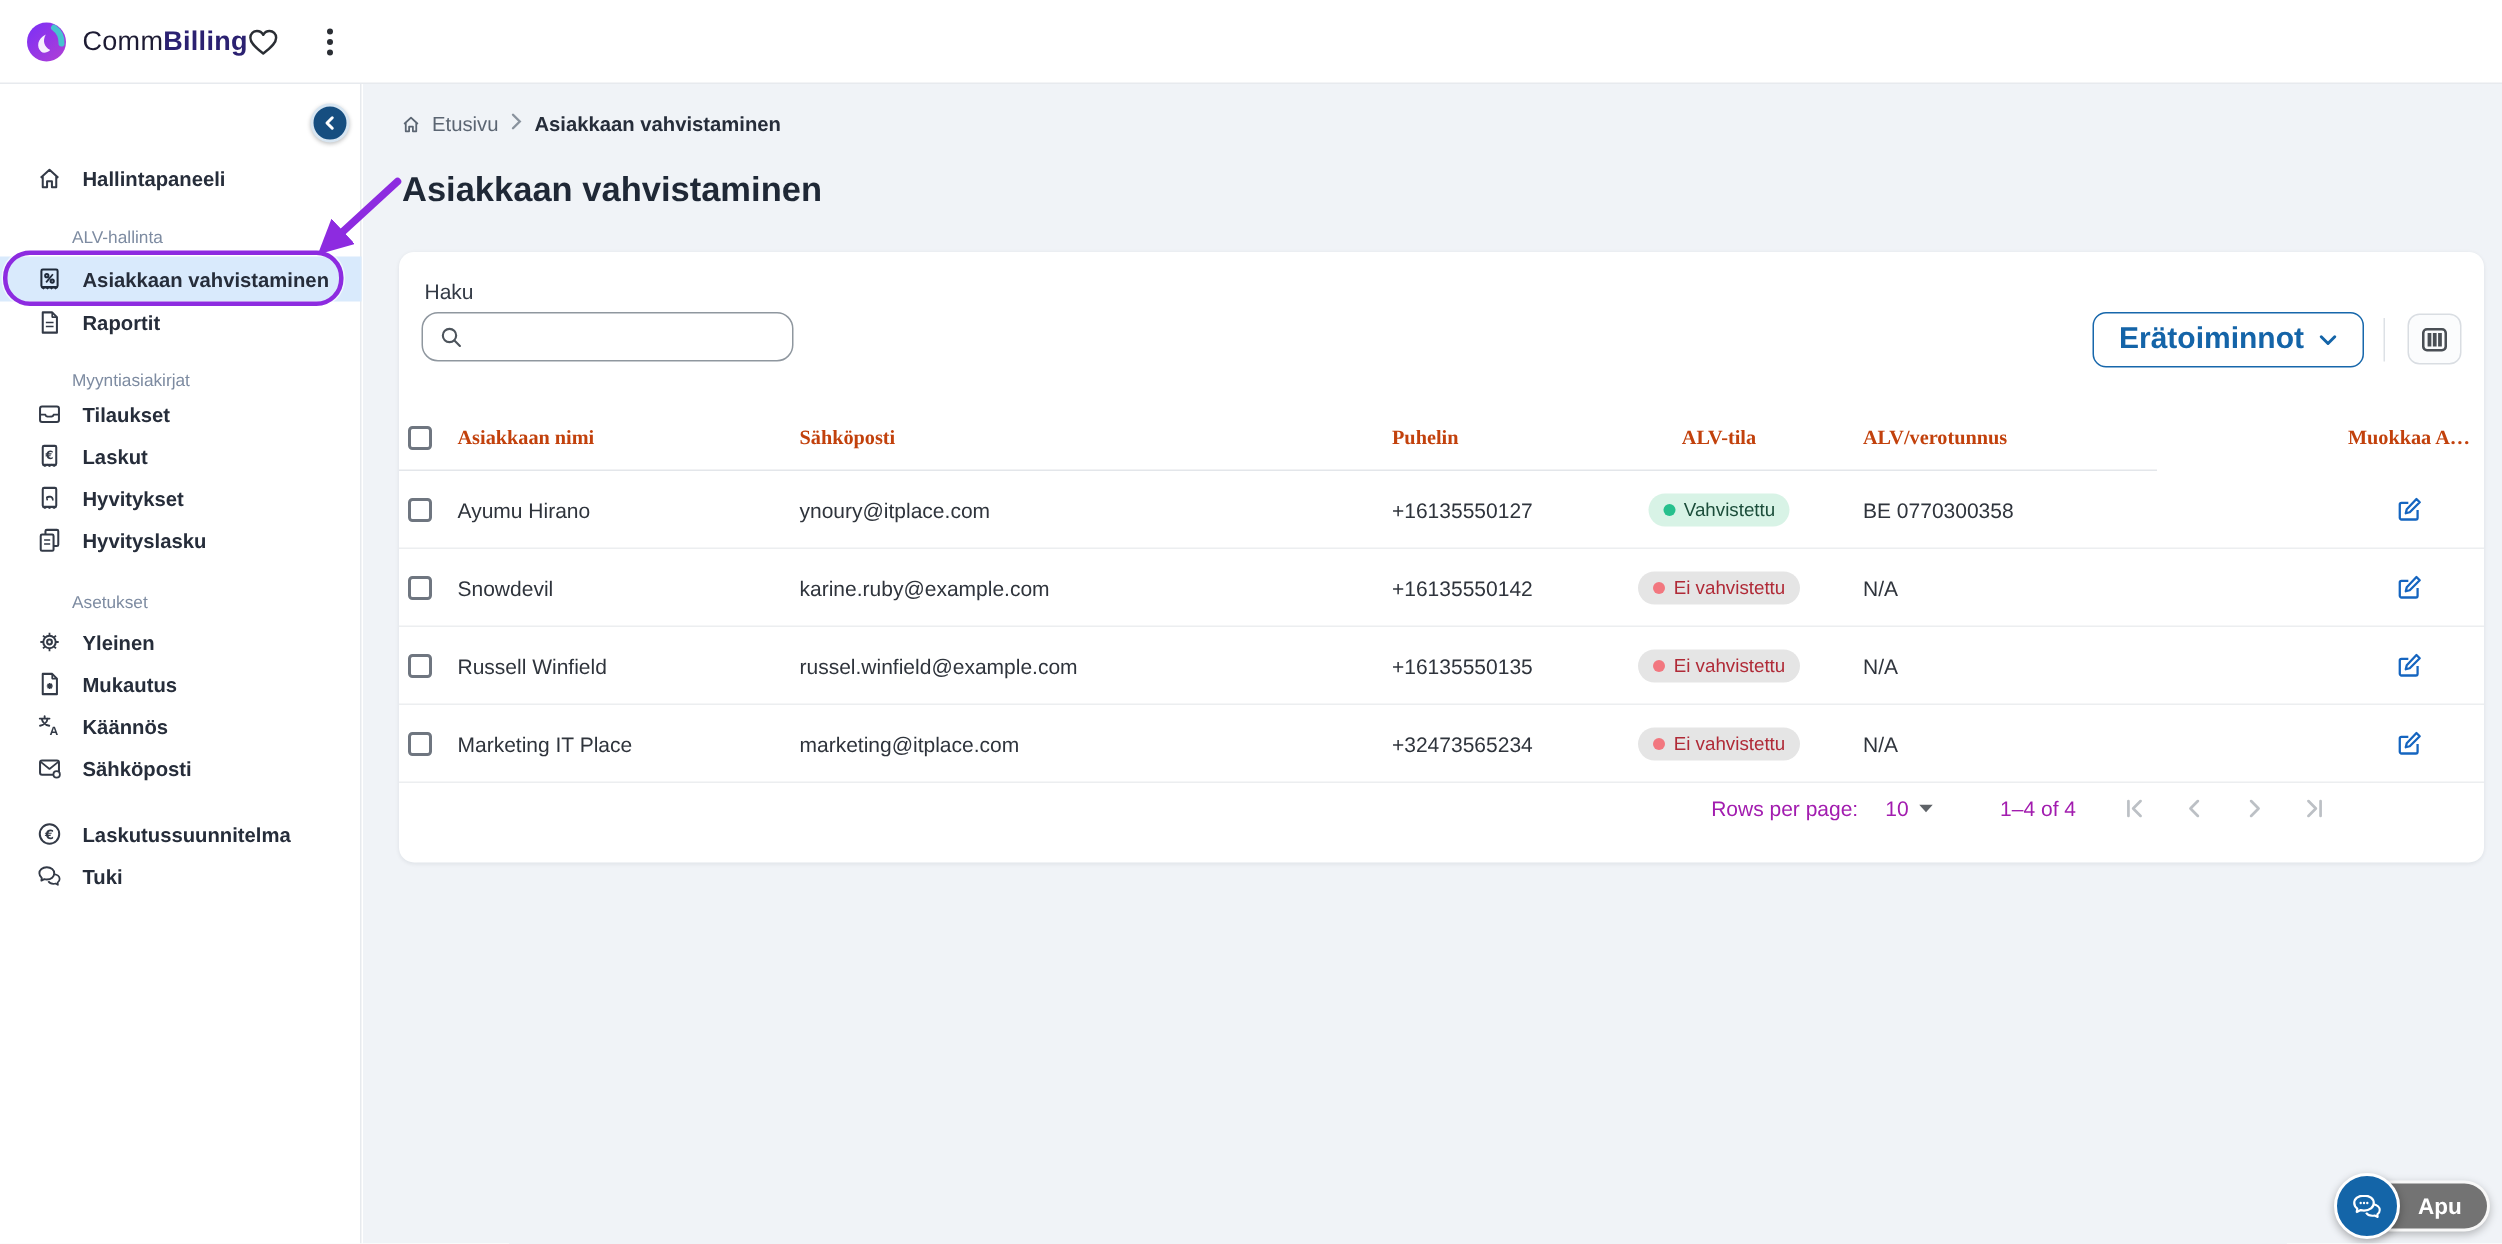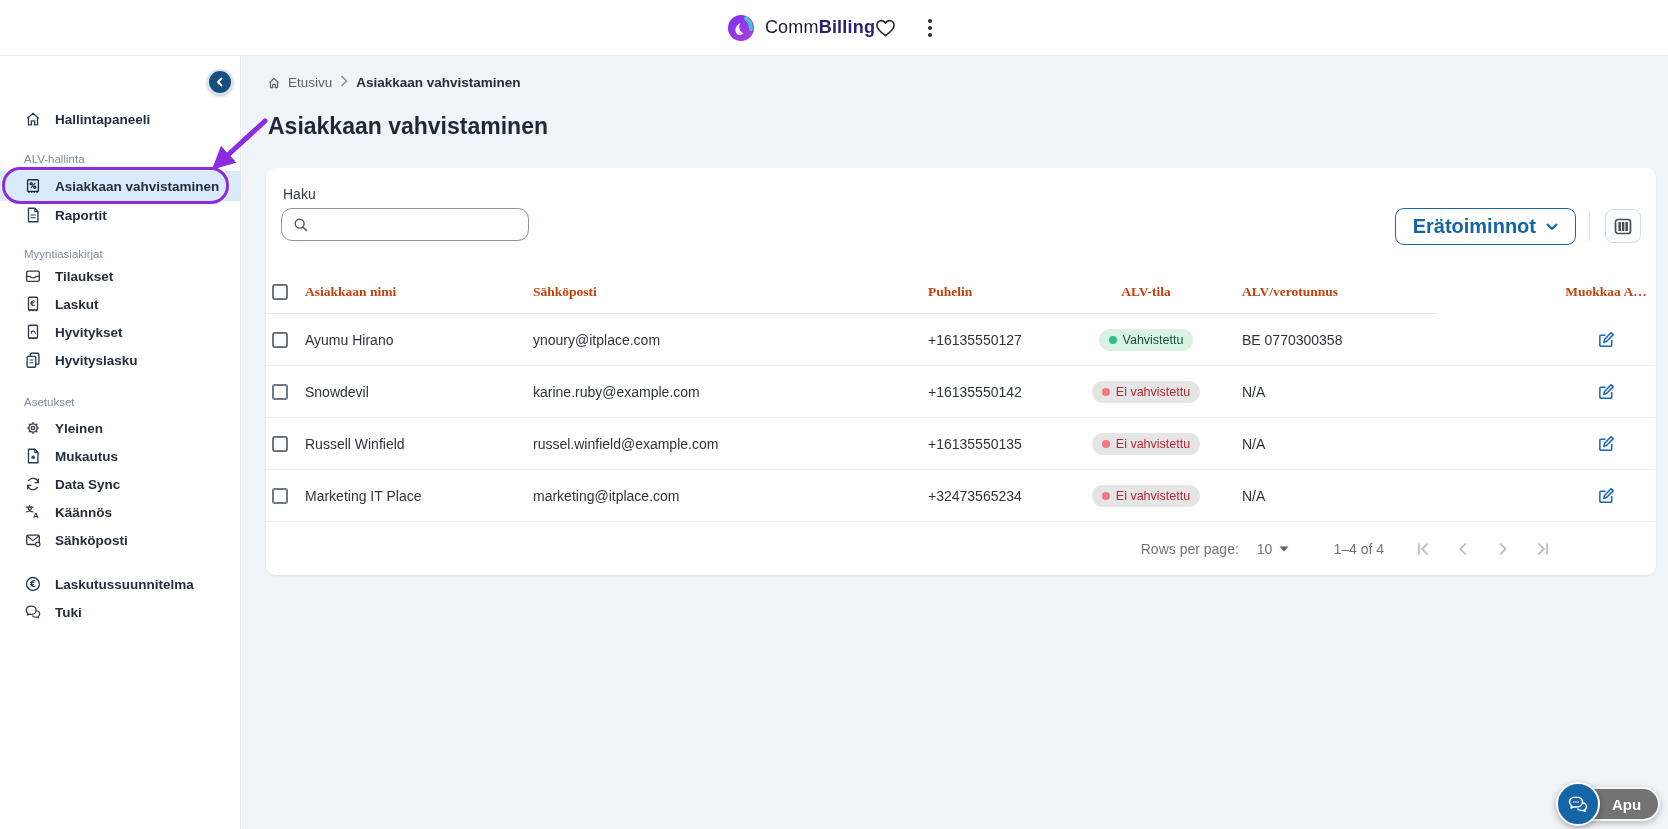--- a/index.html
+++ b/index.html
@@ -1,36 +1,36 @@
 <!DOCTYPE html>
 <html><head>
 <meta charset="utf-8">
 <style>
   * { margin:0; padding:0; box-sizing:border-box; }
   html,body { width:1668px; height:829px; overflow:hidden; font-family:"Liberation Sans","DejaVu Sans",sans-serif; background:#ffffff; color:#2b2f36; }
   .app { position:relative; width:1668px; height:829px; }
 
   
-  .topbar { position:absolute; top:0; left:0; width:1668px; height:56px; background:#fff; border-bottom:1px solid #e7eaee; display:flex; align-items:center; justify-content:center; padding:0 20px 0 16px; z-index:20; }
+  .topbar { position:absolute; top:0; left:0; width:1668px; height:56px; background:#fff; border-bottom:1px solid #e7eaee; display:flex; align-items:center; justify-content:flex-start; padding:0 20px 0 16px; z-index:20; }
   .brand { display:flex; align-items:center; gap:9px; }
   .brand-text { font-size:18px; letter-spacing:.2px; }
   .brand-text .b1 { font-weight:500; color:#1d1b33; }
   .brand-text .b2 { font-weight:800; color:#2b2171; }
   .topbar-right { display:flex; align-items:center; gap:26px; }
   .icon-btn { background:none; border:none; cursor:pointer; display:flex; align-items:center; }
   .kebab { display:flex; flex-direction:column; gap:3px; padding:2px 6px; }
   .kebab i { width:4px; height:4px; border-radius:50%; background:#2a2e34; display:block; }
 
   
   .sidebar { position:absolute; top:56px; left:0; width:241px; height:773px; background:#fff; border-right:1px solid #e7eaee; z-index:15; }
   .collapse-btn { position:absolute; top:13px; left:207px; width:26px; height:26px; border-radius:50%; background:#164e80; border:2px solid #d8e6f2; color:#fff; display:flex; align-items:center; justify-content:center; cursor:pointer; box-shadow:0 1px 3px rgba(0,0,0,.25); }
   .nav { position:absolute; top:0; left:0; width:241px; }
   .nav-item { height:28px; display:flex; align-items:center; gap:13px; padding-left:24px; font-size:13.5px; font-weight:600; color:#262d3a; cursor:pointer; }
   .nav-item svg { flex:0 0 auto; }
-  .nav-section { height:16px; display:flex; align-items:center; padding-left:24px; font-size:11.5px; font-weight:500; color:#7d8ba1; }
+  .nav-section { height:16px; display:flex; align-items:center; padding-left:24px; font-size:11.5px; font-weight:500; color:#7d8ba1;margin-left:24px; }
   .nav-item.active { height:30px; background:#d9eafc; }
   .mt18{margin-top:18px}.mt17{margin-top:17px}.mt20{margin-top:20px}.mt16{margin-top:16px}.mt8{margin-top:0}.mt4{margin-top:4px}.mt49{margin-top:49px}
   
   .annot-ring { position:absolute; left:2px; top:111px; width:227px; height:37px; border:3.5px solid #8d2be0; border-radius:18px; pointer-events:none; z-index:30; box-shadow:0 0 0 1px rgba(255,255,255,.6); }
   .annot-arrow { position:absolute; left:195px; top:108px; z-index:31; pointer-events:none; }
 
   
   .main { position:absolute; top:56px; left:242px; width:1426px; height:773px; background:#f0f3f7; }
   .breadcrumb { position:absolute; top:19px; left:25px; display:flex; align-items:flex-start; gap:8px; font-size:13.5px; color:#5b6572; }
   .breadcrumb .crumb-home { display:flex; align-items:center; gap:7px; cursor:pointer; }
@@ -57,21 +57,21 @@
   .cb { width:16px; height:16px; border:2px solid #6f7680; border-radius:3px; background:#fff; margin-left:6px; cursor:pointer; }
   .badge { display:inline-flex; align-items:center; gap:6px; padding:4px 10px; border-radius:12px; font-size:12.5px; white-space:nowrap; }
   .badge i { width:8px; height:8px; border-radius:50%; display:block; }
   .badge.verified { background:#d8f3e6; color:#1b4d3a; }
   .badge.verified i { background:#27c08d; }
   .badge.unverified { background:#e5e5e5; color:#b02a37; }
   .badge.unverified i { background:#f2777f; }
   .edit-btn { background:none; border:none; cursor:pointer; display:flex; align-items:center; justify-content:center; }
 
   
-  .pager { position:absolute; top:354px; left:0; width:1304px; height:53px; display:flex; align-items:center; justify-content:flex-end; padding-right:18px; font-size:14px; color:#737373; }
+  .pager { position:absolute; top:344px; left:0; width:1304px; height:53px; display:flex; align-items:center; justify-content:flex-end; padding-right:18px; font-size:14px; color:#a21caf; }
   .rpp-value { display:flex; align-items:center; gap:7px; margin-left:18px; cursor:pointer; }
   .pager .range { margin-left:44px; }
   .pager-nav { display:flex; align-items:center; gap:22px; margin-left:30px; }
   .pager-nav .nav-icon { cursor:default; display:flex; align-items:center; }
 
   
   .help-fab { position:absolute; right:8px; bottom:3px; width:104px; height:44px; z-index:40; cursor:pointer; }
   .help-pill { position:absolute; left:12px; top:5px; right:0; height:34px; background:#737373; border:2px solid rgba(255,255,255,.95); border-radius:18px; display:flex; align-items:center; padding-left:42px; color:#fff; font-size:15px; font-weight:600; box-shadow:0 2px 6px rgba(0,0,0,.25); }
   .help-circle { position:absolute; left:0; top:0; width:44px; height:44px; border-radius:50%; background:#1465a8; border:2.5px solid #fff; display:flex; align-items:center; justify-content:center; box-shadow:0 2px 6px rgba(0,0,0,.3); }
 </style>
@@ -190,27 +190,20 @@
       </div>
       <div class="nav-item">
         <svg width="18" height="18" viewBox="0 0 20 20" fill="none" stroke="#333a47" stroke-width="1.5" stroke-linejoin="round">
             <path d="M5 2.5 H12 L15.5 6 V17.5 H5 Z"></path>
             <path d="M12 2.5 V6 H15.5" stroke-width="1.2"></path>
             <path d="M10.2 9.3 V13.7 M8 11.5 H12.4 M8.6 9.9 L11.8 13.1 M11.8 9.9 L8.6 13.1" stroke-width="1.1"></path>
           </svg>
         <span>Mukautus</span>
       </div>
       <div class="nav-item">
-        <svg width="18" height="18" viewBox="0 0 20 20" fill="none" stroke="#333a47" stroke-width="1.5" stroke-linecap="round">
-            <path d="M16 8.5 A6.2 6.2 0 0 0 5 6.2 M4 11.5 A6.2 6.2 0 0 0 15 13.8"></path>
-            <path d="M16 4.5 V8.5 H12.2 M4 15.5 V11.5 H7.8" stroke-width="1.3"></path>
-          </svg>
-        <span>Data Sync</span>
-      </div>
-      <div class="nav-item">
         <svg width="18" height="18" viewBox="0 0 20 20" fill="none" stroke="#333a47" stroke-width="1.4" stroke-linecap="round">
             <path d="M2.8 4.5 H10 M6.4 2.8 V4.5 M8.6 4.5 C8.2 7.3 5.5 9.3 3 9.8 M4.3 4.8 C4.8 7.4 7.3 9.4 9.8 9.8"></path>
             <text x="13.3" y="17" font-size="9" font-weight="bold" text-anchor="middle" fill="#333a47" stroke="none" font-family="'Liberation Sans',sans-serif">A</text>
           </svg>
         <span>Käännös</span>
       </div>
       <div class="nav-item">
         <svg width="18" height="18" viewBox="0 0 20 20" fill="none" stroke="#333a47" stroke-width="1.5" stroke-linejoin="round">
             <rect x="3" y="4.5" width="14" height="10.5" rx="1.5"></rect>
             <path d="M3.5 5.5 L10 10.7 L16.5 5.5" stroke-width="1.3"></path>

